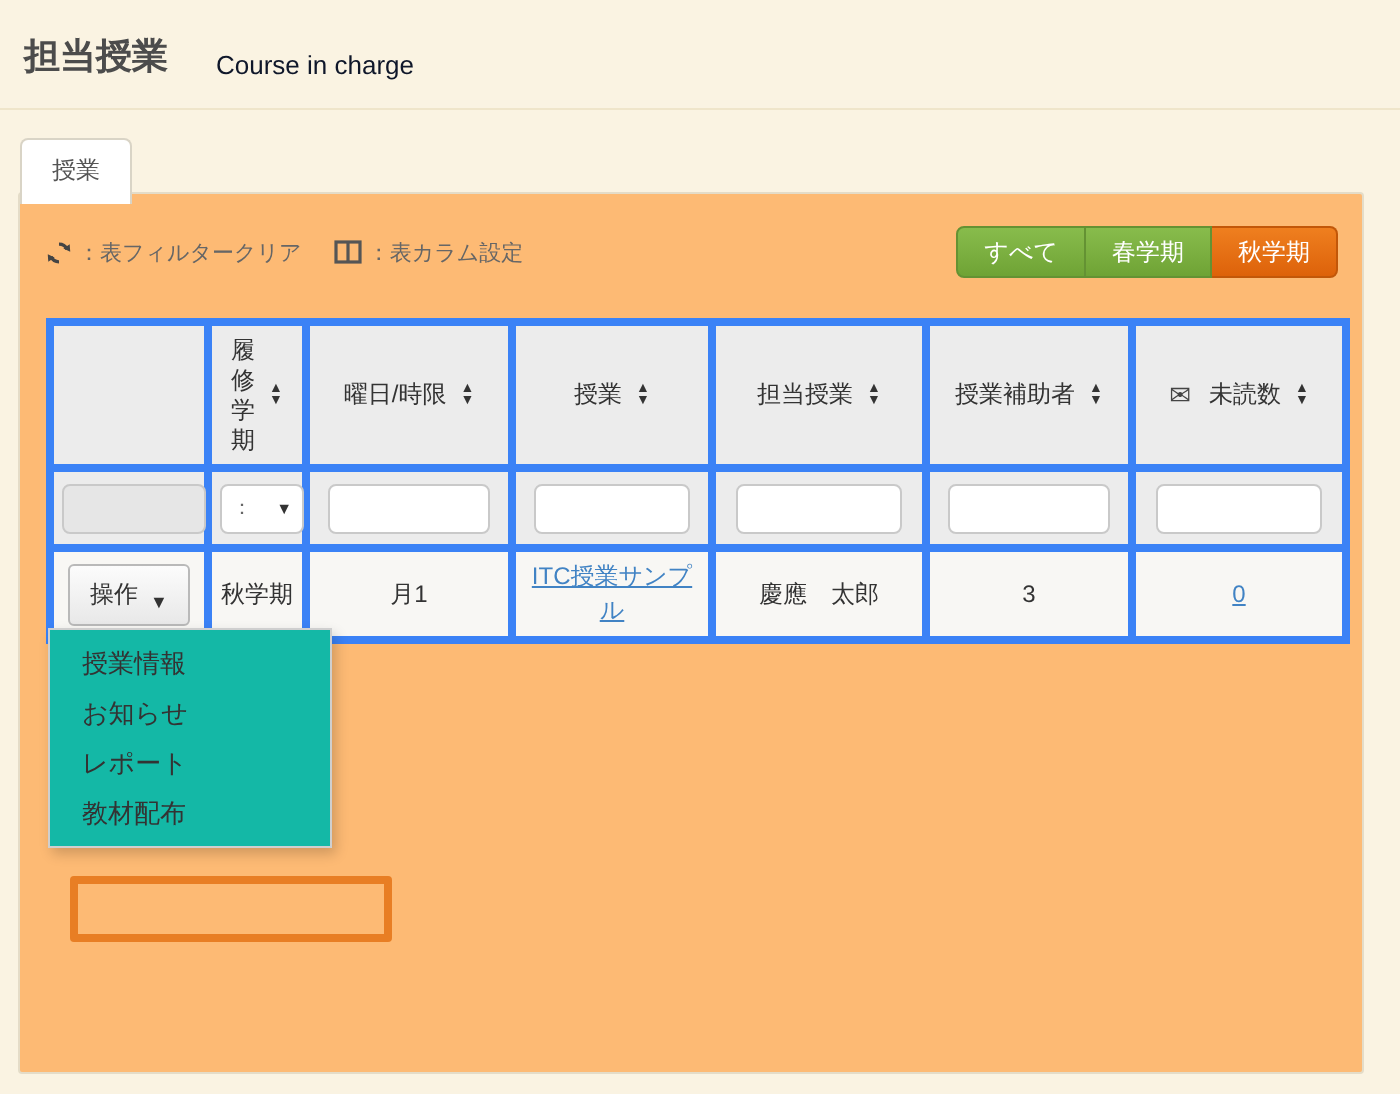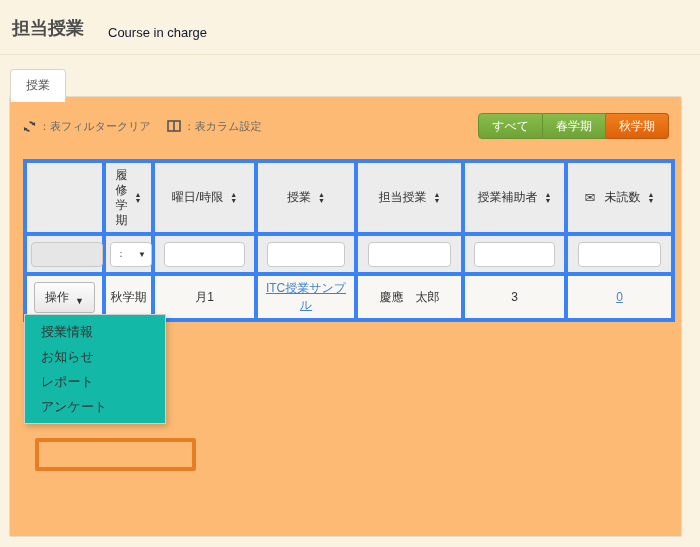--- a/index.html
+++ b/index.html
@@ -216,16 +216,16 @@
     </tr>
   </tbody>
     </table>
 
 </div>
 
 <div class="menu">
   <div class="menu-item">授業情報</div>
   <div class="menu-item">お知らせ</div>
   <div class="menu-item">レポート</div>
-  <div class="menu-item">アンケート</div>
+  <div class="menu-item">教材配布</div>
 </div>
 
 <div class="annotation"></div>
 
 </body></html>

